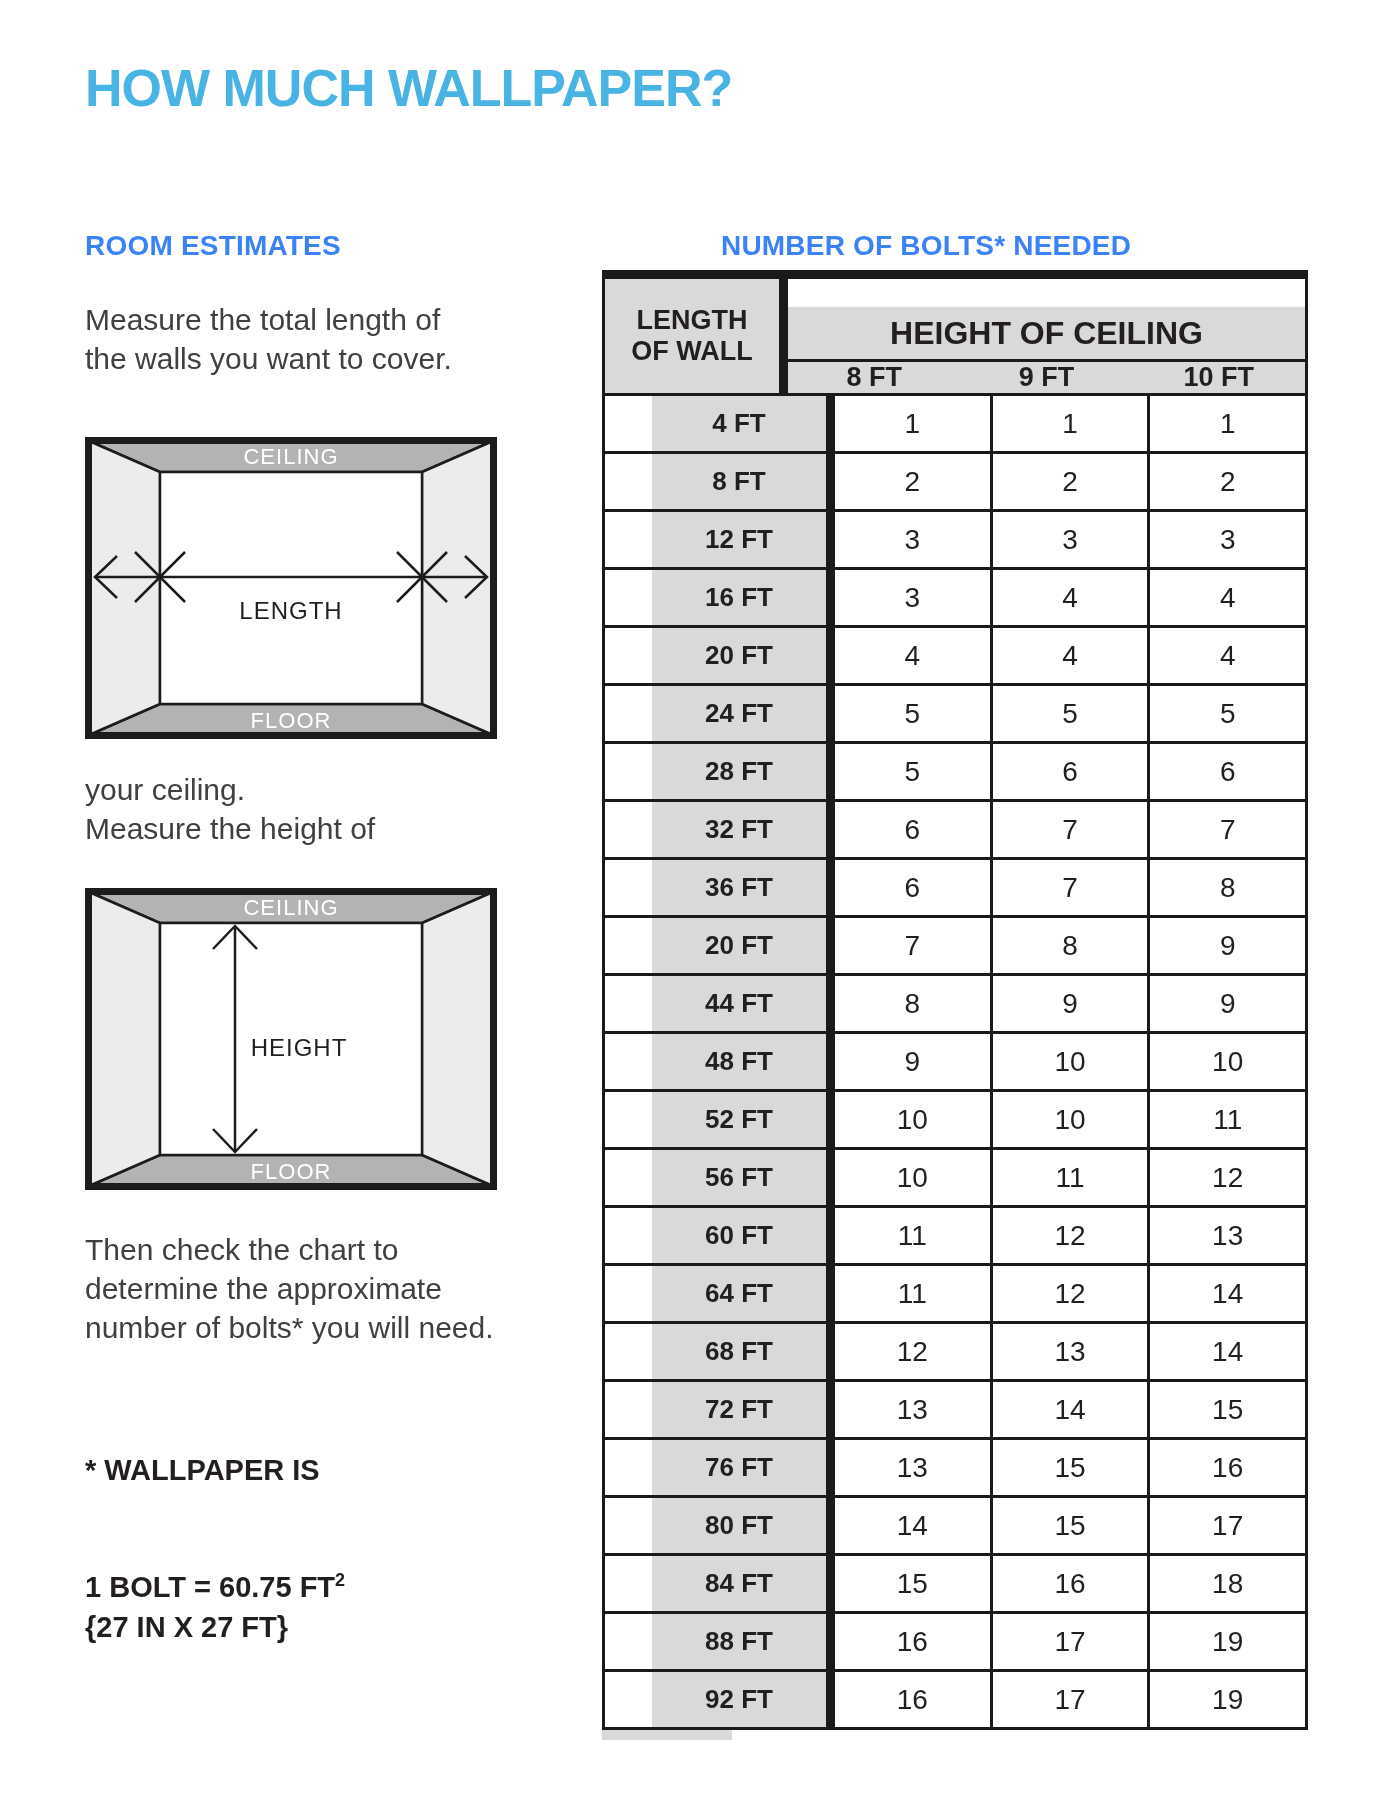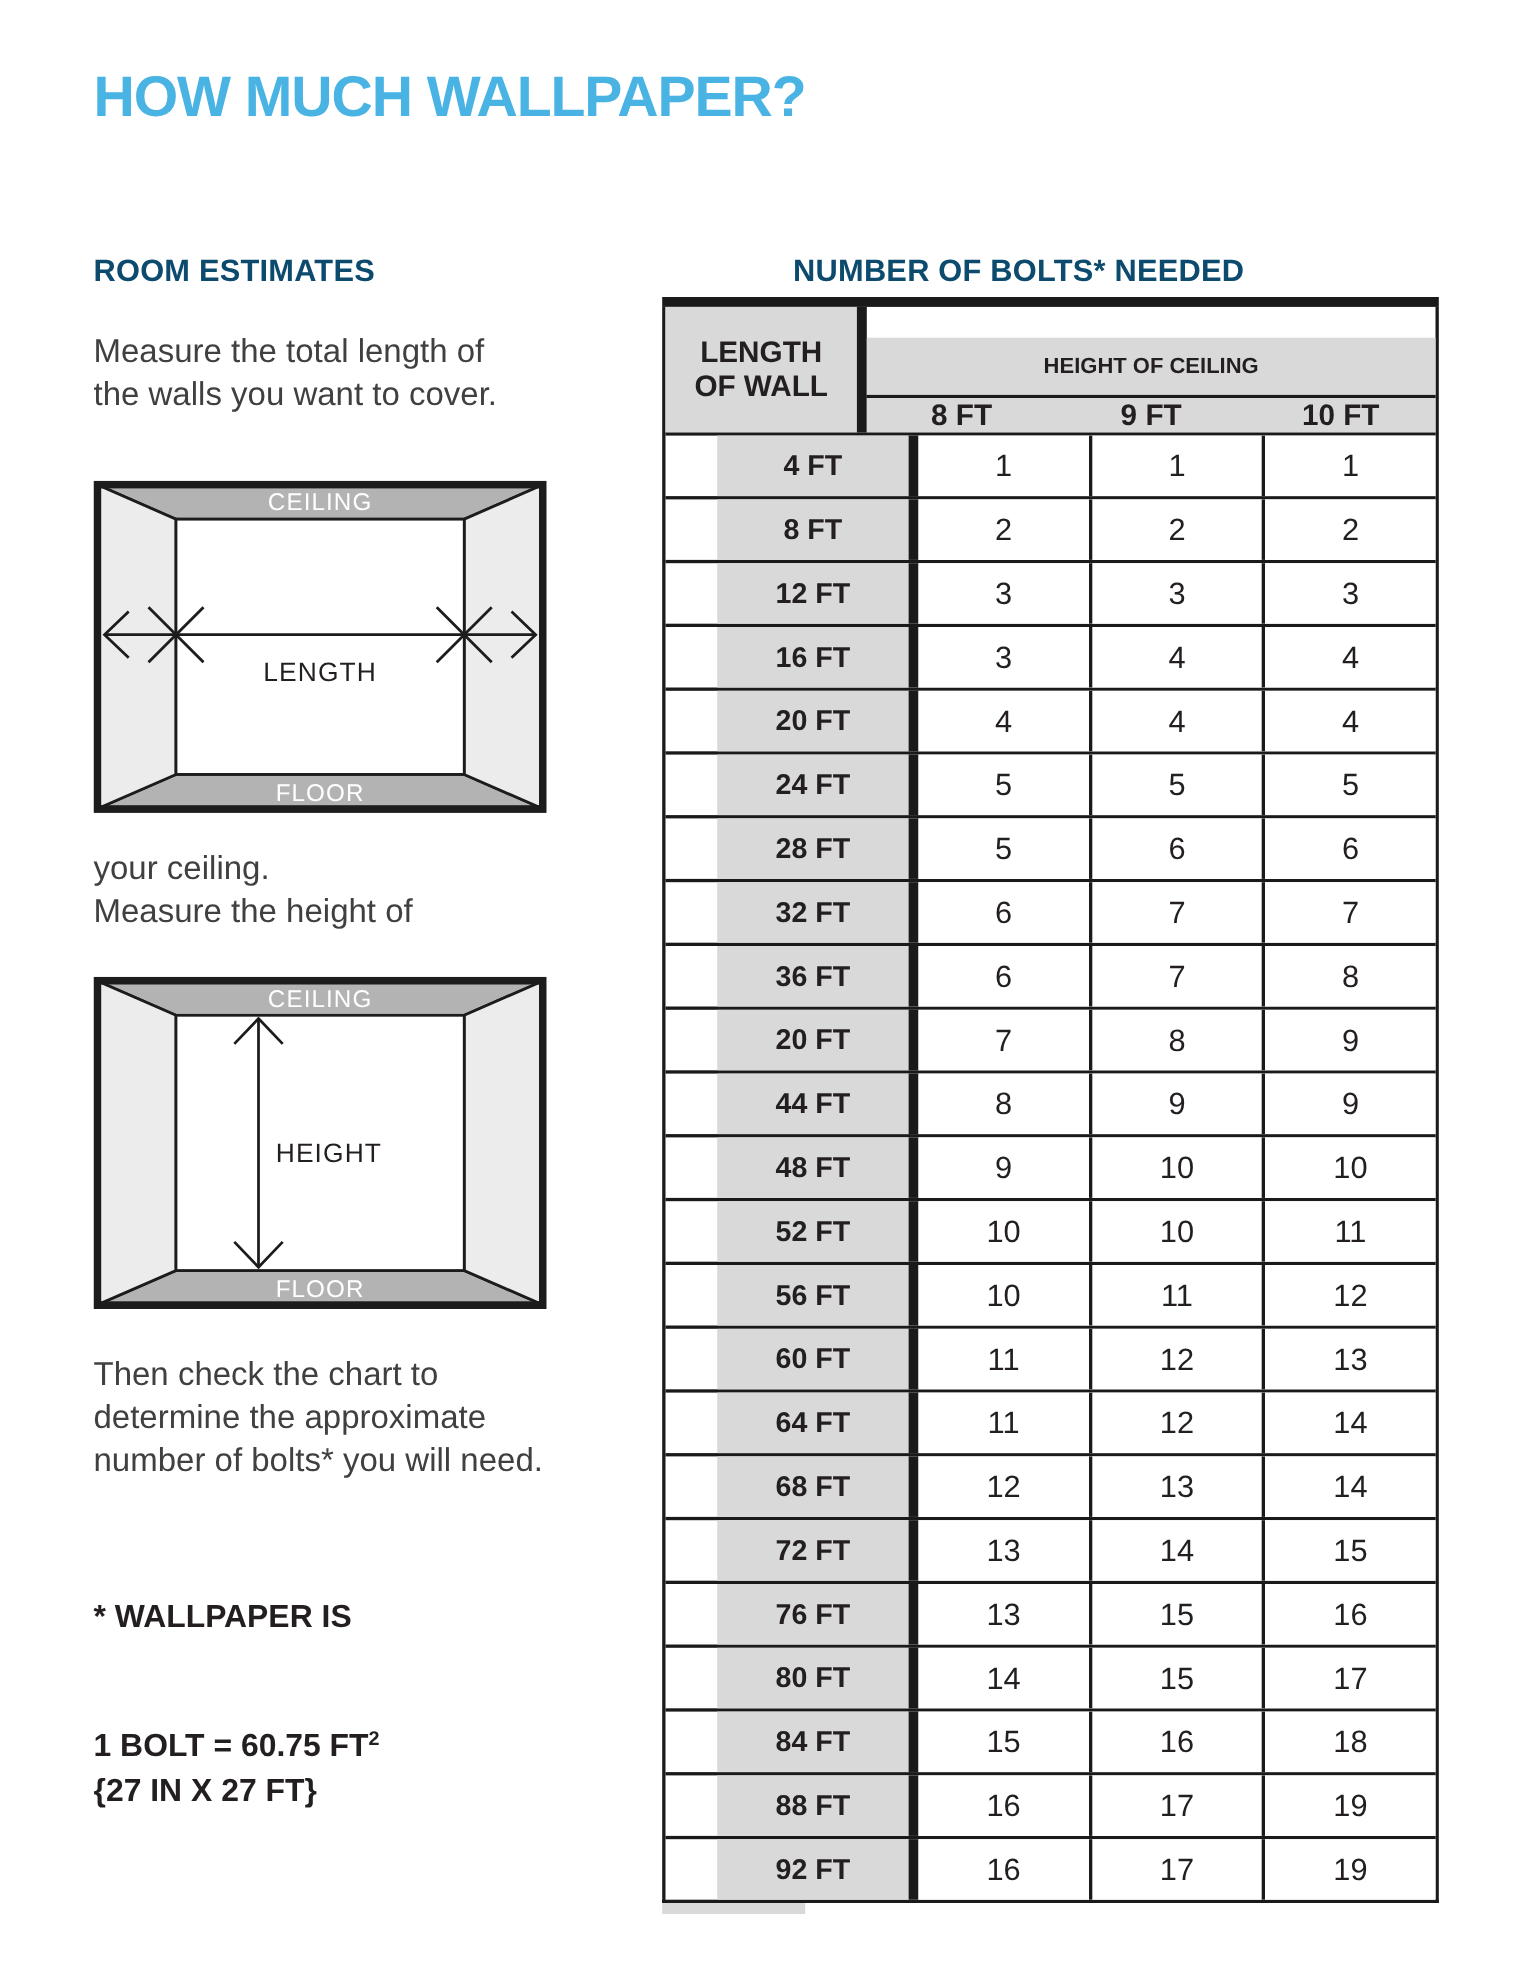--- a/index.html
+++ b/index.html
@@ -2,35 +2,35 @@
 <html><head>
 <meta charset="utf-8">
 <style>
   html,body{margin:0;padding:0;background:#fff;}
   .page{
     position:relative;width:1391px;height:1800px;background:#ffffff;
     font-family:"Liberation Sans","DejaVu Sans",sans-serif;color:#231f20;overflow:hidden;
   }
   .abs{position:absolute;}
   .title{left:85px;top:58px;font-size:52px;font-weight:bold;color:#49b3e3;letter-spacing:-1px;}
-  .section-h{font-size:28px;font-weight:bold;color:#0c4a6e;letter-spacing:0.2px;}
+  .section-h{font-size:28px;font-weight:bold;color:#3b82f6;letter-spacing:0.2px;}
   .para{font-size:30px;line-height:39px;color:#404040;}
   .footnote{font-size:29px;line-height:40px;font-weight:bold;}
   .footnote .indent{padding-left:26px;}
   .boltinfo{font-size:29px;line-height:40px;font-weight:bold;}
   .boltinfo sup{font-size:18px;}
   
   .table-wrap{left:602px;top:270px;width:706px;}
   .topbar{height:9px;background:#1a1a1a;}
   .tbody{box-sizing:border-box;width:706px;border-left:3px solid #1a1a1a;border-right:3px solid #1a1a1a;border-bottom:3px solid #1a1a1a;}
   .thead{display:flex;height:114px;}
   .tlabel{width:174px;flex:0 0 174px;background:#d9d9d9;display:flex;flex-direction:column;align-items:center;justify-content:center;font-weight:bold;font-size:27px;text-align:center;}
   .tdivider{width:9px;flex:0 0 9px;background:#1a1a1a;}
   .thead-right{flex:1;display:flex;flex-direction:column;}
-  .group-h{height:60px;background:#d9d9d9;display:flex;align-items:center;justify-content:center;font-weight:bold;font-size:20px;margin-top:28px;}
+  .group-h{height:60px;background:#d9d9d9;display:flex;align-items:center;justify-content:center;font-weight:bold;font-size:32px;margin-top:28px;}
   .group-line{height:3px;background:#1a1a1a;}
   .sub-row{flex:1;display:flex;background:#d9d9d9;}
   .sub-cell{flex:1;display:flex;align-items:center;justify-content:center;font-weight:bold;font-size:27px;}
   .trow{display:flex;height:55px;border-top:3px solid #1a1a1a;padding-left:47px;}
   .trow .tlabel{font-size:26px;}
   .tcell{flex:1;background:#ffffff;display:flex;align-items:center;justify-content:center;font-size:28px;}
   .bL{border-left:3px solid #1a1a1a;}
   .stub{width:130px;height:10px;background:#d9d9d9;}
   
   .diagram{width:412px;height:302px;}

